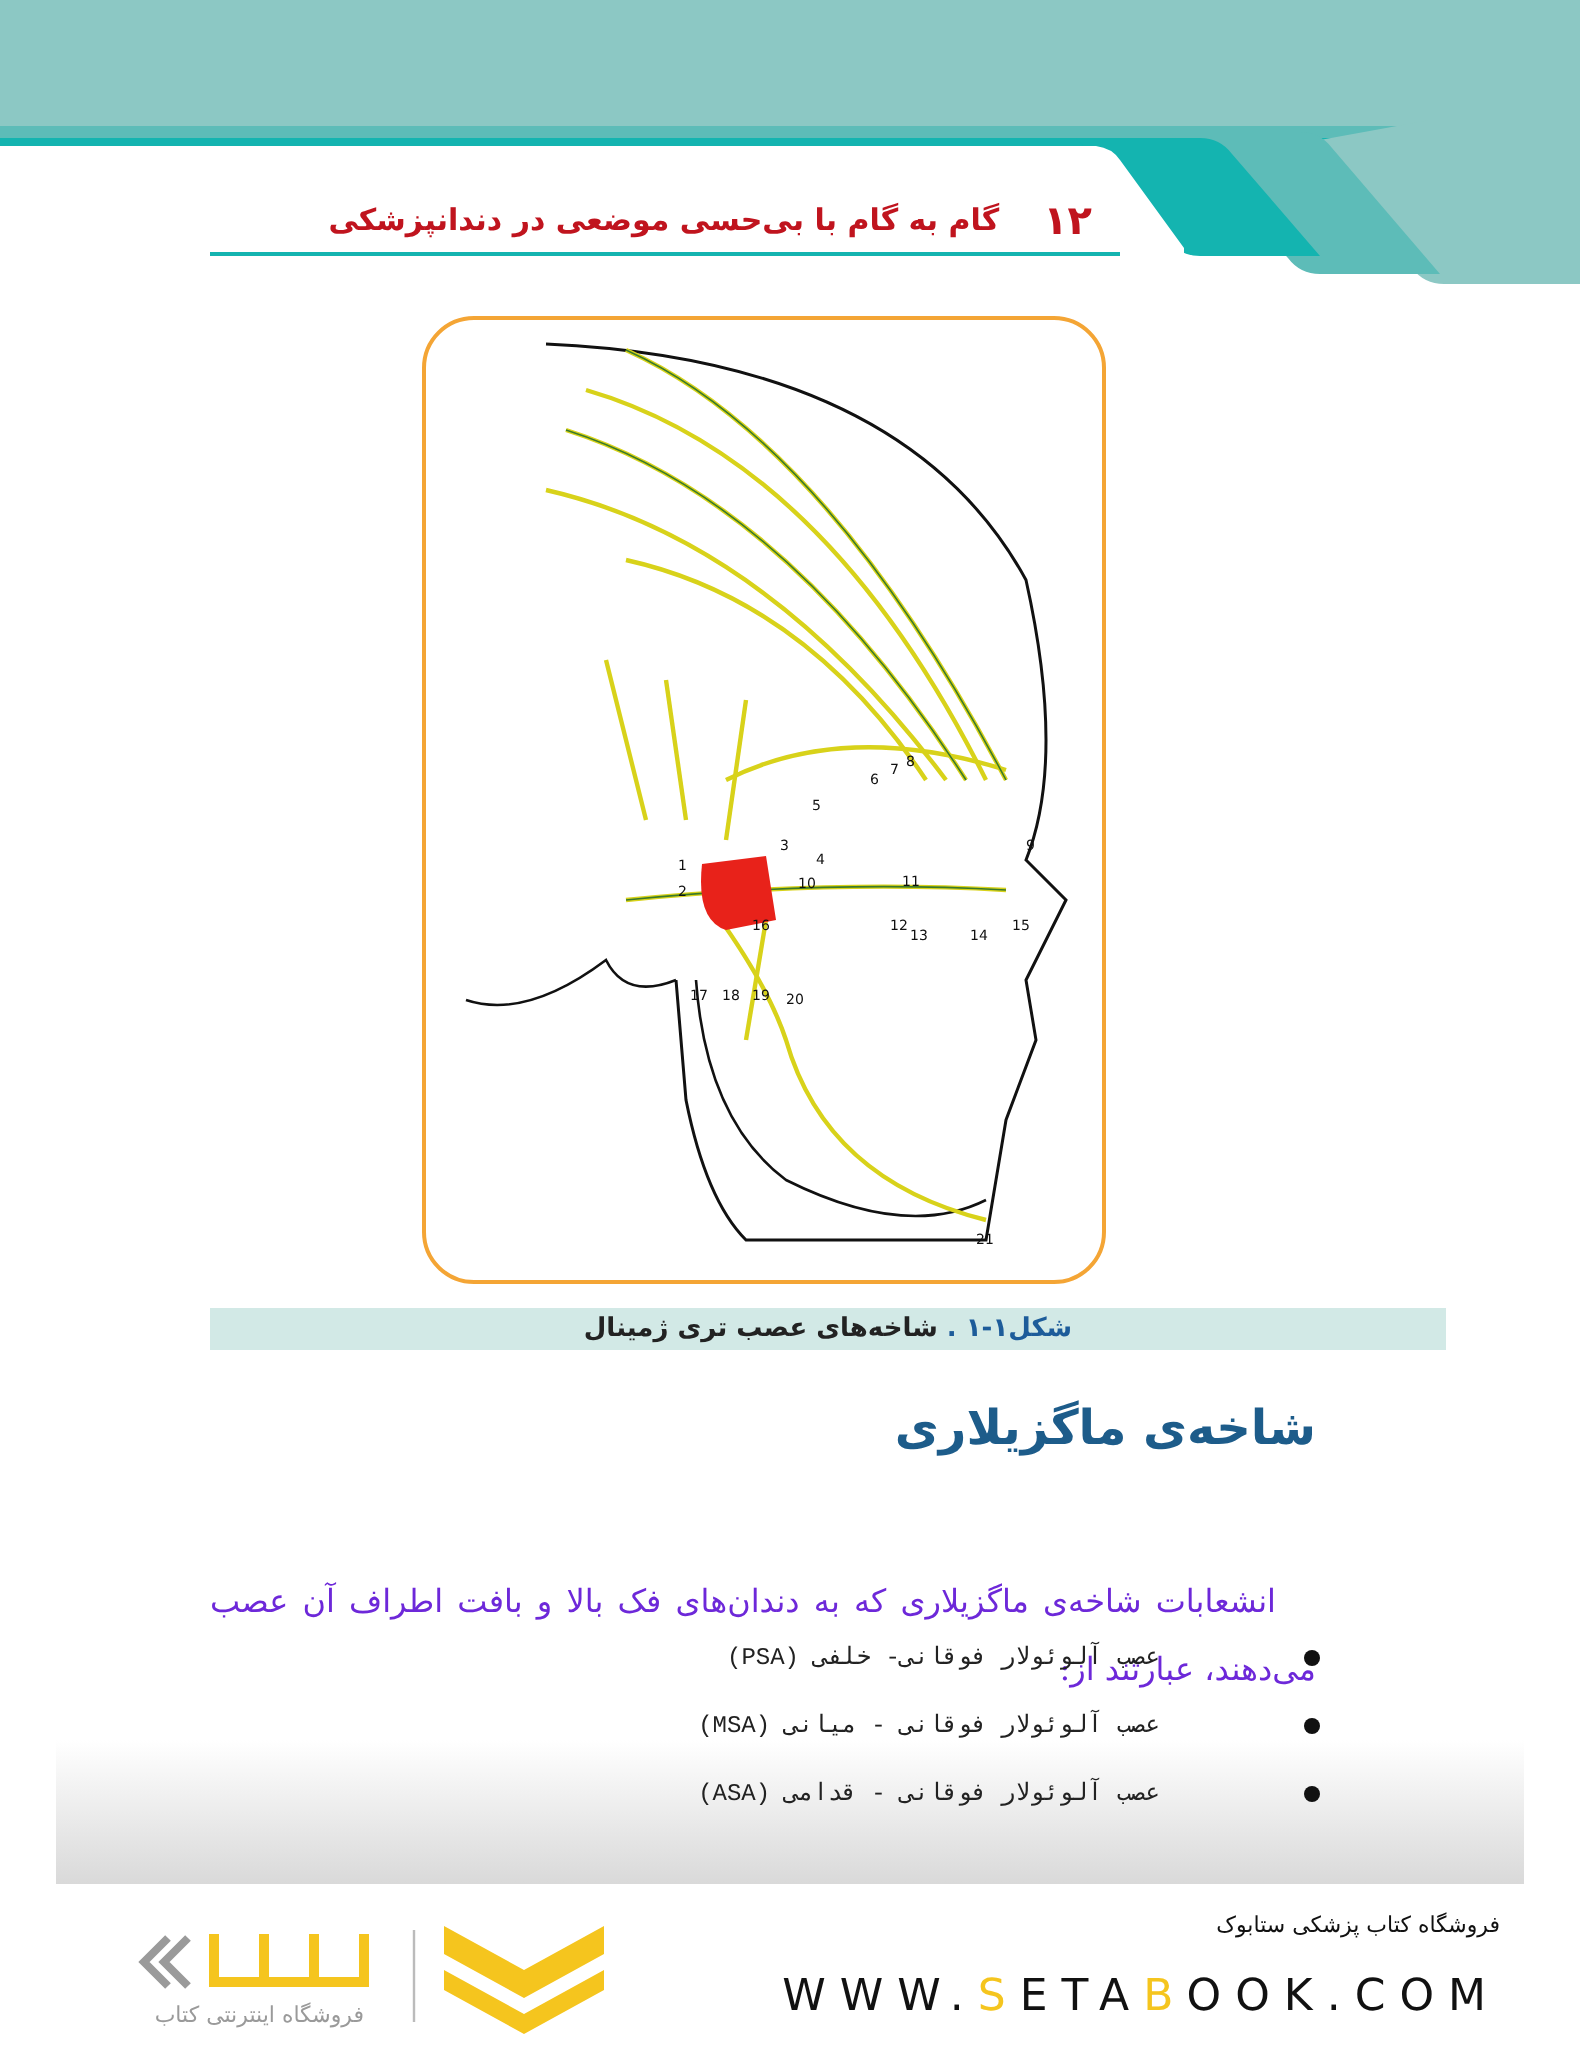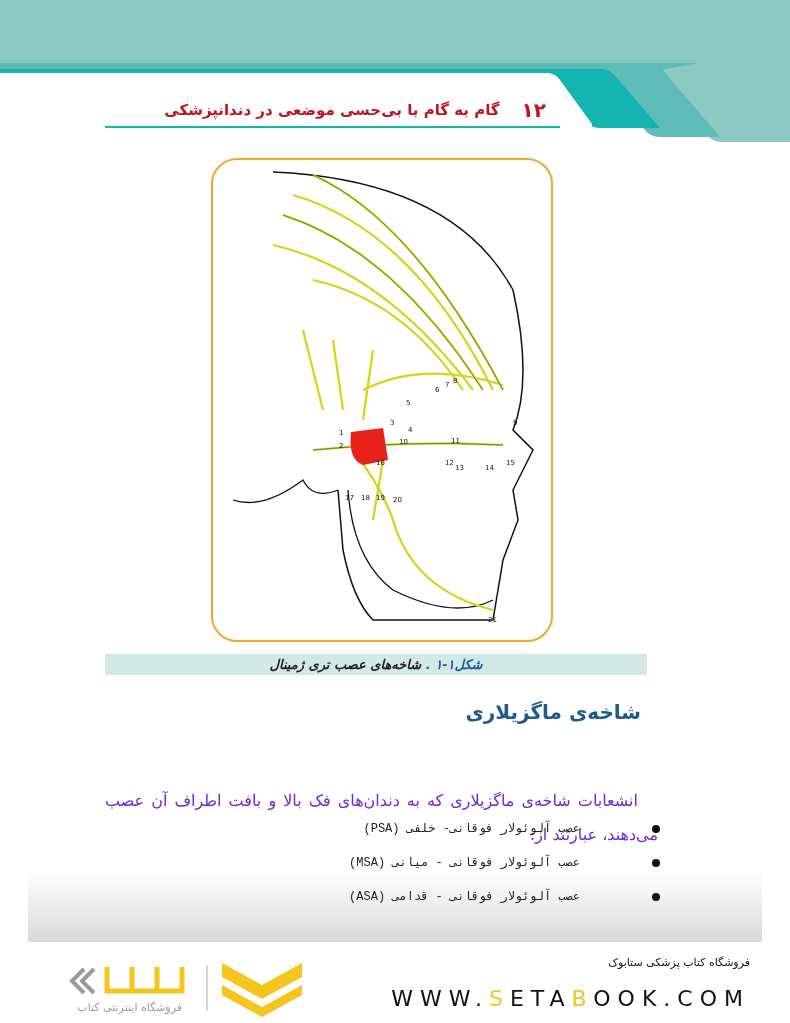--- a/index.html
+++ b/index.html
@@ -6,23 +6,23 @@
   body { width:790px; height:1023px; position:relative; overflow:hidden; background:#ffffff; font-family:"DejaVu Sans", sans-serif; }
   .band-light { position:absolute; left:0; top:0; width:790px; height:63px; background:#8cc8c4; }
   .band-mid { position:absolute; left:0; top:63px; width:790px; height:6px; background:#5dbcb8; }
   .band-dark { position:absolute; left:0; top:69px; width:790px; height:5px; background:#14b4b0; }
   .deco { position:absolute; left:0; top:0; width:790px; height:150px; }
   .running-head { position:absolute; top:98px; left:105px; width:455px; height:24px; direction:rtl; display:flex; align-items:center; gap:22px; color:#c0141e; font-weight:bold; font-size:15px; }
   .running-head .pg { font-size:20px; padding-right:14px; }
   .head-rule { position:absolute; top:126px; left:105px; width:455px; height:2px; background:#14b4b0; }
   .figure-frame { position:absolute; left:211px; top:158px; width:338px; height:480px; border:2.5px solid #f4a535; border-radius:26px; background:#fff; overflow:hidden; }
   .figure-frame svg { position:absolute; left:0; top:0; }
-  .caption { position:absolute; left:105px; top:654px; width:542px; height:21px; background:#d2e9e6; direction:rtl; text-align:center; font-style:italic; font-weight:bold; font-size:13px; line-height:21px; color:#222; }
+  .caption { position:absolute; left:105px; top:654px; width:618px; height:21px; background:#d2e9e6; direction:rtl; text-align:center; font-weight:bold; font-size:13px; line-height:21px; color:#222; }
   .caption .num { color:#1d5c9a; }
-  .section-title { position:absolute; right:149px; top:700px; direction:rtl; color:#1d5c8a; font-weight:bold; font-size:20px; }
+  .section-title { position:absolute; right:132px; top:700px; direction:rtl; color:#1d5c8a; font-weight:bold; font-size:24px; }
   .para { position:absolute; left:105px; top:784px; width:553px; direction:rtl; text-align:justify; font-size:16px; line-height:34px; color:#6d28d9; text-indent:20px; font-family:"DejaVu Serif", serif; }
   .gray-panel { position:absolute; left:28px; top:870px; width:734px; height:72px; background:linear-gradient(#ffffff, #d9d9d9); }
   .bullets { position:absolute; top:812px; right:130px; width:400px; direction:rtl; list-style:none; margin:0; padding:0; }
   .bullets li { height:34px; line-height:34px; font-size:12px; color:#222; font-family:Liberation Mono, monospace; display:flex; align-items:center;gap:44px; }
   .bullets .dot { width:8px; height:8px; background:#111; border-radius:50%; margin-left:28px; flex:none; }
   .footer-store { position:absolute; right:40px; top:956px; direction:rtl; font-size:11px; color:#111; }
   .footer-url { position:absolute; right:40px; top:986px; font-size:22px; letter-spacing:7px; color:#111; font-family:"DejaVu Sans", sans-serif; }
   .footer-url .hl { color:#f5c51e; }
   .logo { position:absolute; left:62px; top:955px; width:255px; height:62px; }
 </style>

